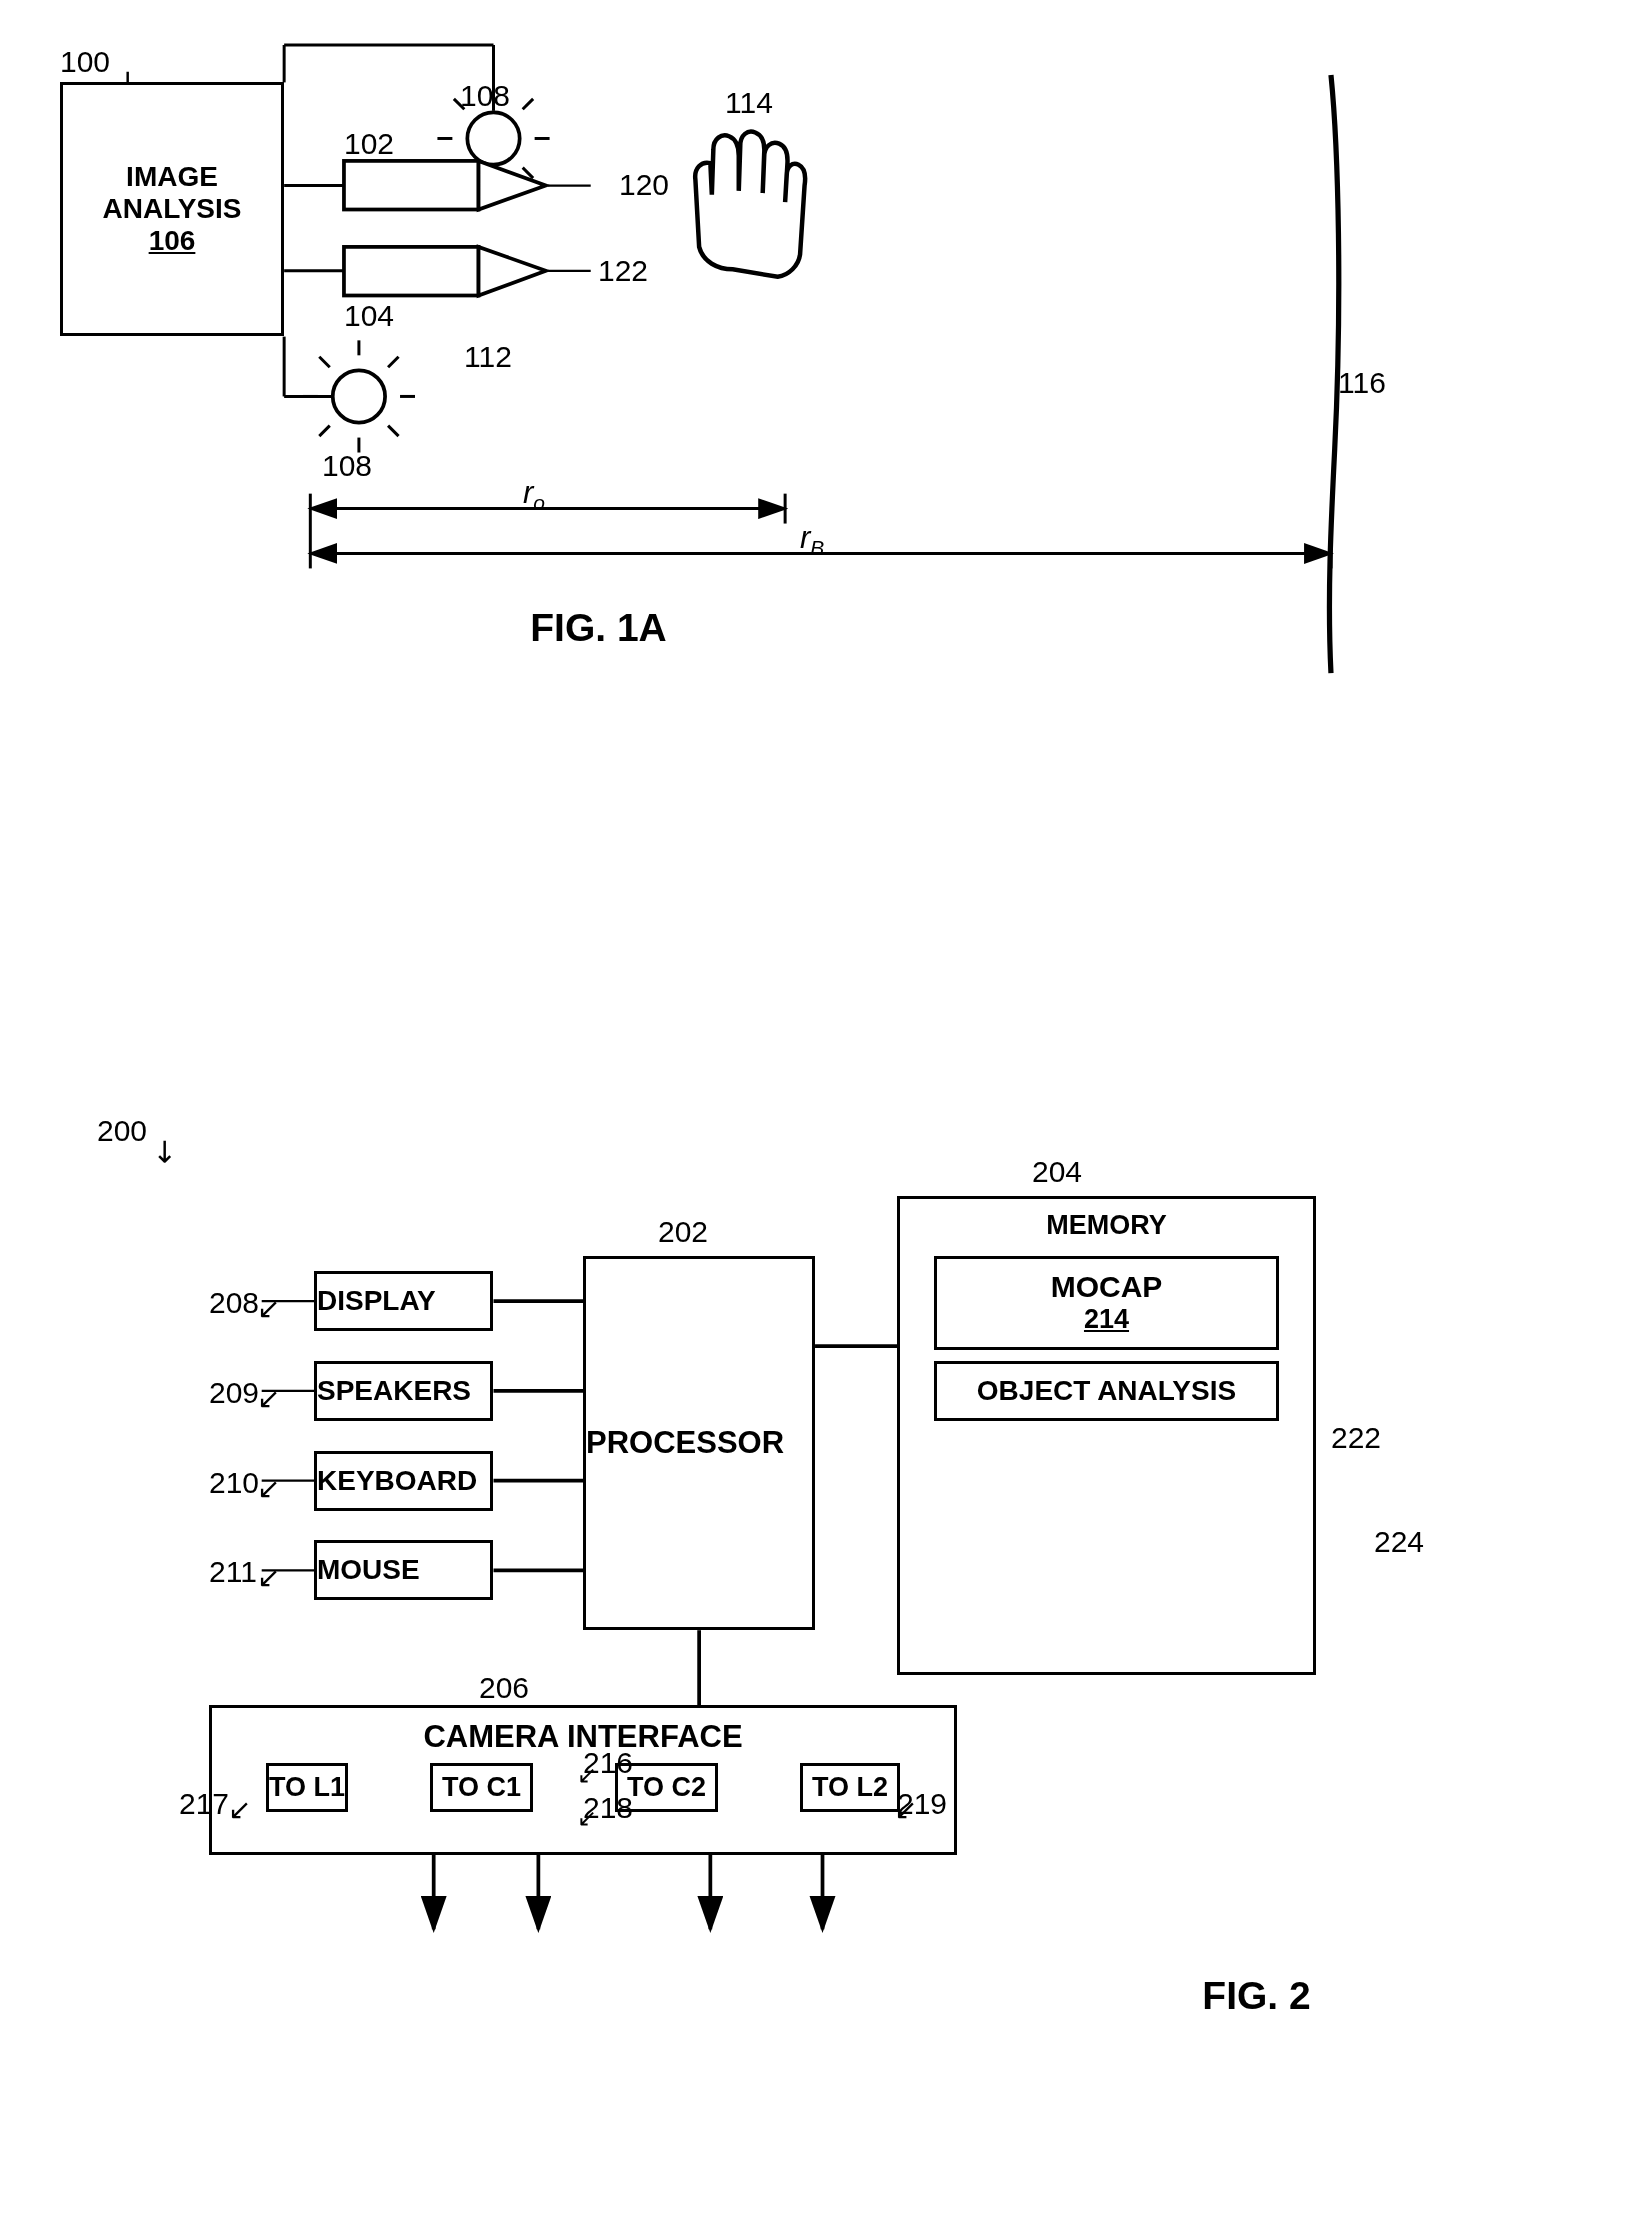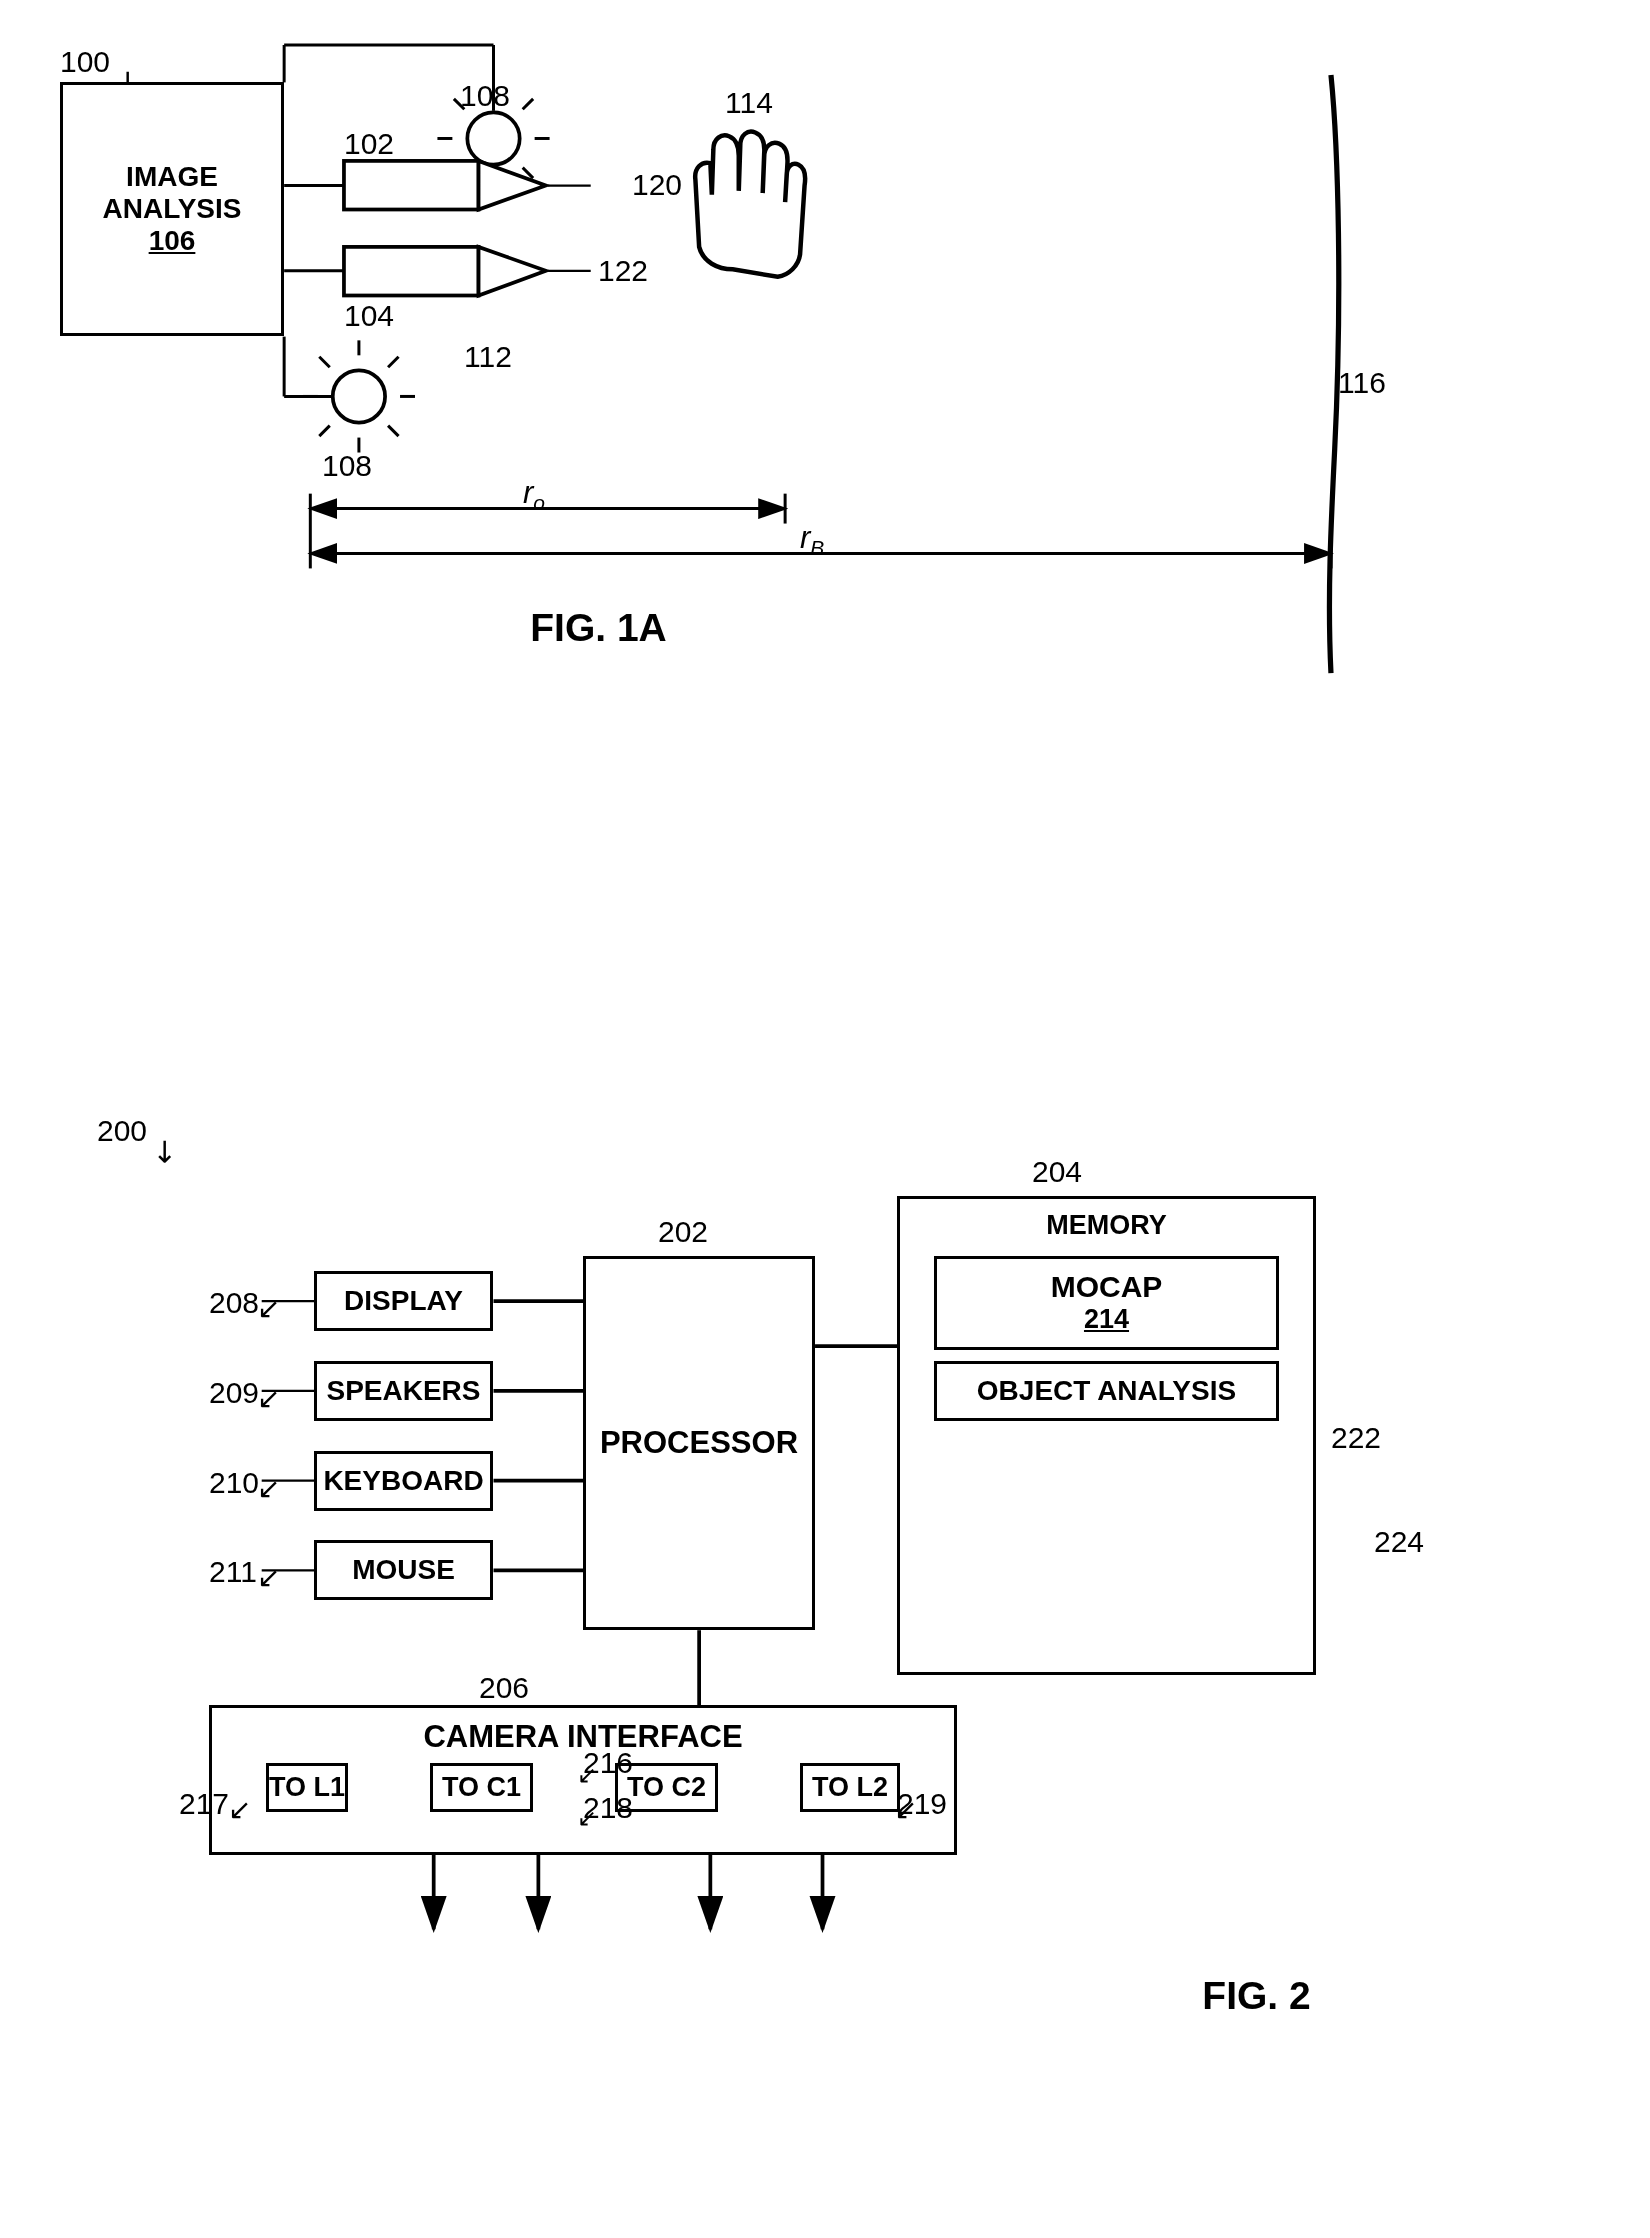--- a/index.html
+++ b/index.html
@@ -22,21 +22,20 @@
       font-size: 30px;
       font-family: Arial, sans-serif;
       position: absolute;
     }
     
     .box {
       border: 3.7px solid #000;
       background: #fff;
       display: flex;
       align-items: center;
-      justify-content: center;
       text-align: center;
       font-size: 31px;
       font-weight: bold;
       font-family: Arial, sans-serif;
       position: absolute;
     }
     
     svg.diagram {
       position: absolute;
       top: 0; left: 0;
@@ -182,21 +181,21 @@
     <span class="underline">106</span>
   </div>
 </div>
 
 <div class="ref-label" style="left:344px; top:127px;">102</div>
 
 <div class="ref-label" style="left:344px; top:299px;">104</div>
 
 <div class="ref-label" style="left:460px; top:79px;">108</div>
 
-<div class="ref-label" style="left:632px; top:168px;">120</div>
+<div class="ref-label" style="left:619px; top:168px;">120</div>
 
 <div class="ref-label" style="left:598px; top:254px;">122</div>
 
 <div class="ref-label" style="left:464px; top:340px;">112</div>
 
 <div class="ref-label" style="left:322px; top:449px;">108</div>
 
 <div class="ref-label" style="left:725px; top:86px;">114</div>
 
 <div class="ref-label" style="left:1338px; top:366px;">116</div>

